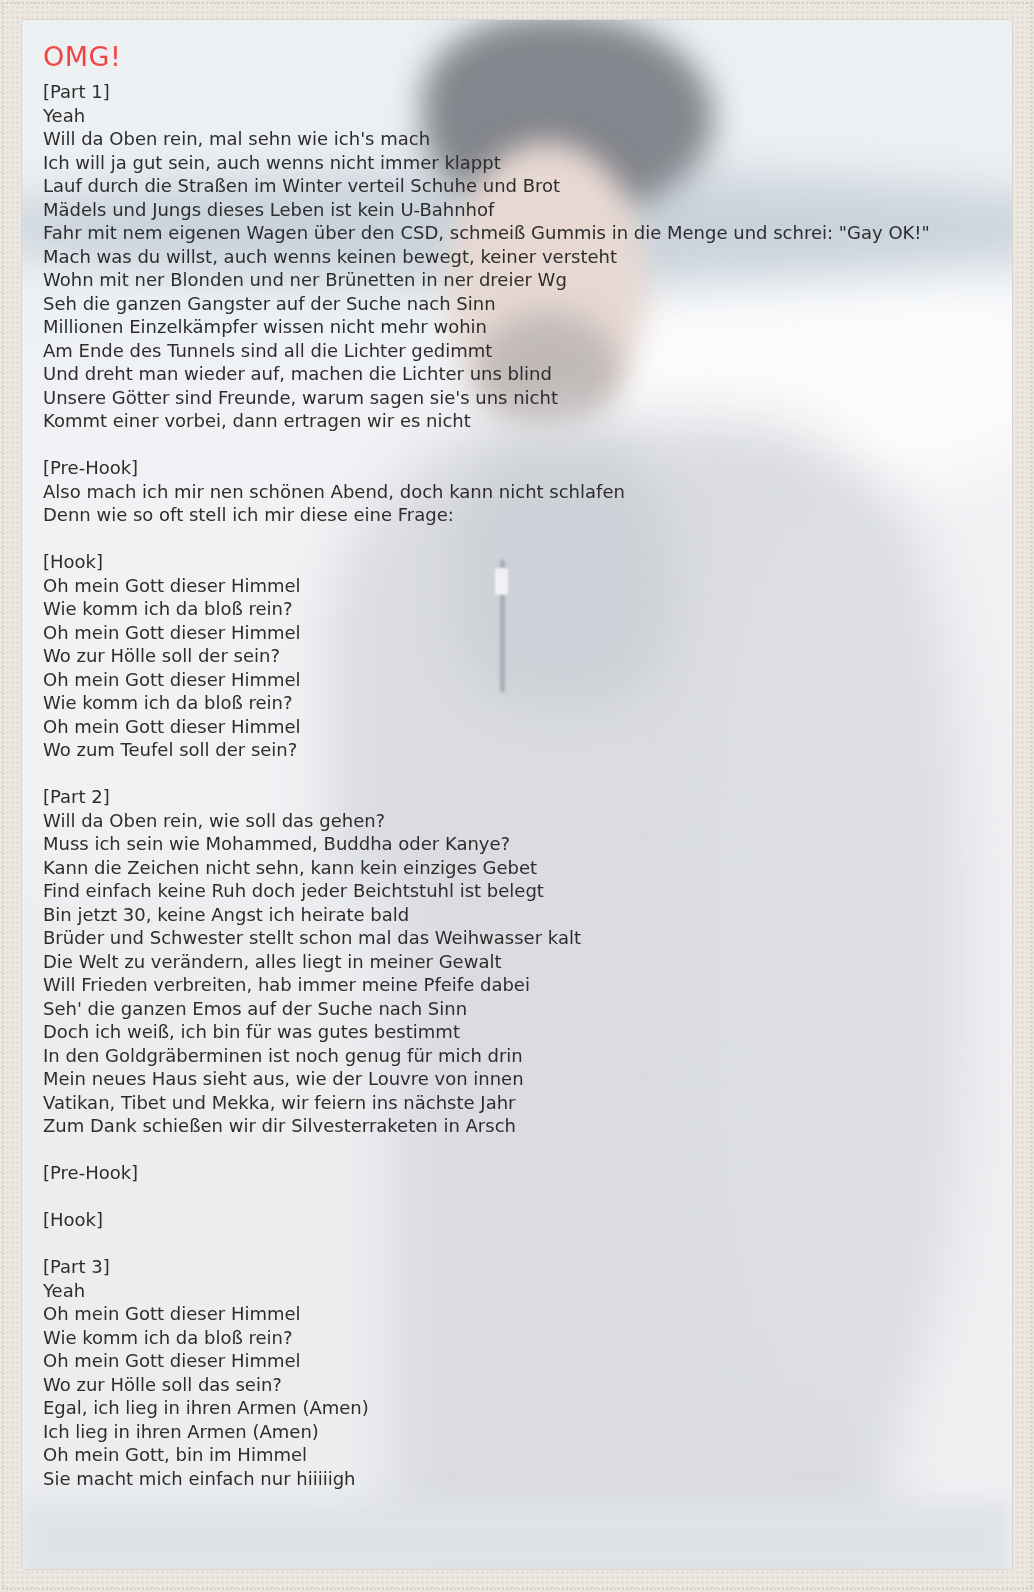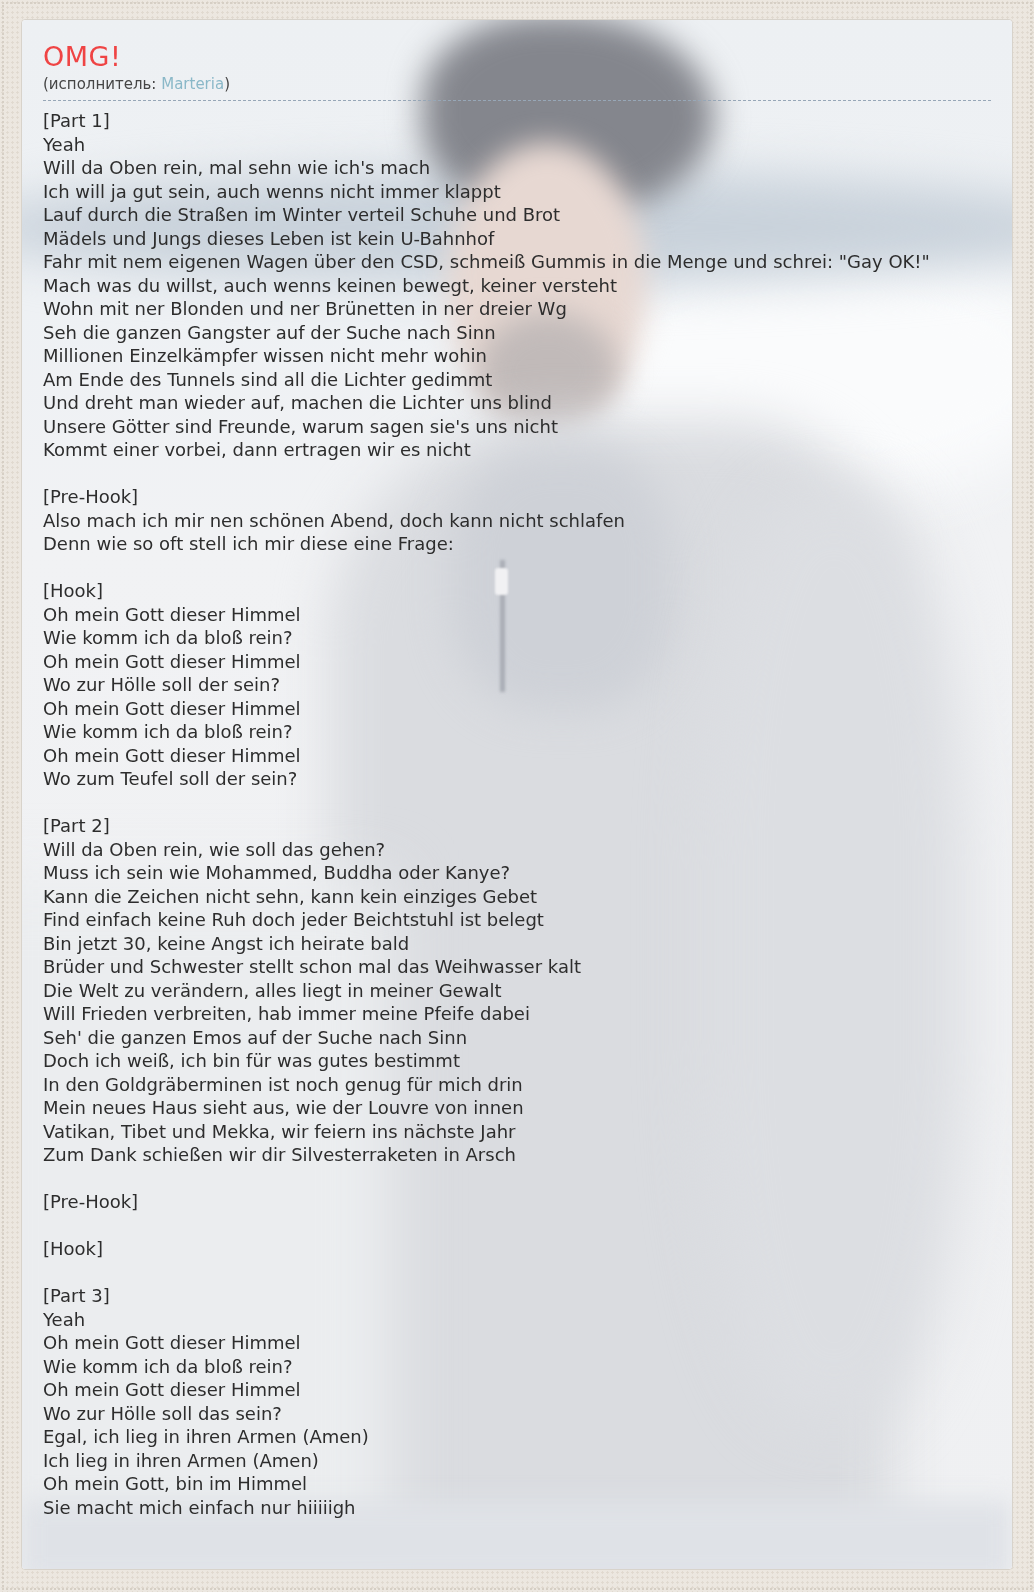--- a/index.html
+++ b/index.html
@@ -94,19 +94,16 @@
     <div class="ph-arm-right"></div>
     <div class="ph-left-light"></div>
     <div class="ph-bottom-band"></div>
     <div class="ph-zipper"></div>
     <div class="ph-zipper-pull"></div>
   </div>
 
   <div class="content">
     <h1 class="page-title">OMG!</h1>
 
-    <div class="artist-line">
-      <span>(исполнитель: </span><a class="artist-link">Marteria</a><span>)</span>
-    </div>
 
     <div class="lyrics"><div class="lyric-line">[Part 1]</div><div class="lyric-line">Yeah</div><div class="lyric-line">Will da Oben rein, mal sehn wie ich's mach</div><div class="lyric-line">Ich will ja gut sein, auch wenns nicht immer klappt</div><div class="lyric-line">Lauf durch die Straßen im Winter verteil Schuhe und Brot</div><div class="lyric-line">Mädels und Jungs dieses Leben ist kein U-Bahnhof</div><div class="lyric-line">Fahr mit nem eigenen Wagen über den CSD, schmeiß Gummis in die Menge und schrei: "Gay OK!"</div><div class="lyric-line">Mach was du willst, auch wenns keinen bewegt, keiner versteht</div><div class="lyric-line">Wohn mit ner Blonden und ner Brünetten in ner dreier Wg</div><div class="lyric-line">Seh die ganzen Gangster auf der Suche nach Sinn</div><div class="lyric-line">Millionen Einzelkämpfer wissen nicht mehr wohin</div><div class="lyric-line">Am Ende des Tunnels sind all die Lichter gedimmt</div><div class="lyric-line">Und dreht man wieder auf, machen die Lichter uns blind</div><div class="lyric-line">Unsere Götter sind Freunde, warum sagen sie's uns nicht</div><div class="lyric-line">Kommt einer vorbei, dann ertragen wir es nicht</div><div class="lyric-line">&nbsp;</div><div class="lyric-line">[Pre-Hook]</div><div class="lyric-line">Also mach ich mir nen schönen Abend, doch kann nicht schlafen</div><div class="lyric-line">Denn wie so oft stell ich mir diese eine Frage:</div><div class="lyric-line">&nbsp;</div><div class="lyric-line">[Hook]</div><div class="lyric-line">Oh mein Gott dieser Himmel</div><div class="lyric-line">Wie komm ich da bloß rein?</div><div class="lyric-line">Oh mein Gott dieser Himmel</div><div class="lyric-line">Wo zur Hölle soll der sein?</div><div class="lyric-line">Oh mein Gott dieser Himmel</div><div class="lyric-line">Wie komm ich da bloß rein?</div><div class="lyric-line">Oh mein Gott dieser Himmel</div><div class="lyric-line">Wo zum Teufel soll der sein?</div><div class="lyric-line">&nbsp;</div><div class="lyric-line">[Part 2]</div><div class="lyric-line">Will da Oben rein, wie soll das gehen?</div><div class="lyric-line">Muss ich sein wie Mohammed, Buddha oder Kanye?</div><div class="lyric-line">Kann die Zeichen nicht sehn, kann kein einziges Gebet</div><div class="lyric-line">Find einfach keine Ruh doch jeder Beichtstuhl ist belegt</div><div class="lyric-line">Bin jetzt 30, keine Angst ich heirate bald</div><div class="lyric-line">Brüder und Schwester stellt schon mal das Weihwasser kalt</div><div class="lyric-line">Die Welt zu verändern, alles liegt in meiner Gewalt</div><div class="lyric-line">Will Frieden verbreiten, hab immer meine Pfeife dabei</div><div class="lyric-line">Seh' die ganzen Emos auf der Suche nach Sinn</div><div class="lyric-line">Doch ich weiß, ich bin für was gutes bestimmt</div><div class="lyric-line">In den Goldgräberminen ist noch genug für mich drin</div><div class="lyric-line">Mein neues Haus sieht aus, wie der Louvre von innen</div><div class="lyric-line">Vatikan, Tibet und Mekka, wir feiern ins nächste Jahr</div><div class="lyric-line">Zum Dank schießen wir dir Silvesterraketen in Arsch</div><div class="lyric-line">&nbsp;</div><div class="lyric-line">[Pre-Hook]</div><div class="lyric-line">&nbsp;</div><div class="lyric-line">[Hook]</div><div class="lyric-line">&nbsp;</div><div class="lyric-line">[Part 3]</div><div class="lyric-line">Yeah</div><div class="lyric-line">Oh mein Gott dieser Himmel</div><div class="lyric-line">Wie komm ich da bloß rein?</div><div class="lyric-line">Oh mein Gott dieser Himmel</div><div class="lyric-line">Wo zur Hölle soll das sein?</div><div class="lyric-line">Egal, ich lieg in ihren Armen (Amen)</div><div class="lyric-line">Ich lieg in ihren Armen (Amen)</div><div class="lyric-line">Oh mein Gott, bin im Himmel</div><div class="lyric-line">Sie macht mich einfach nur hiiiiigh</div></div>
   </div>
 </div>
 
 </body></html>

